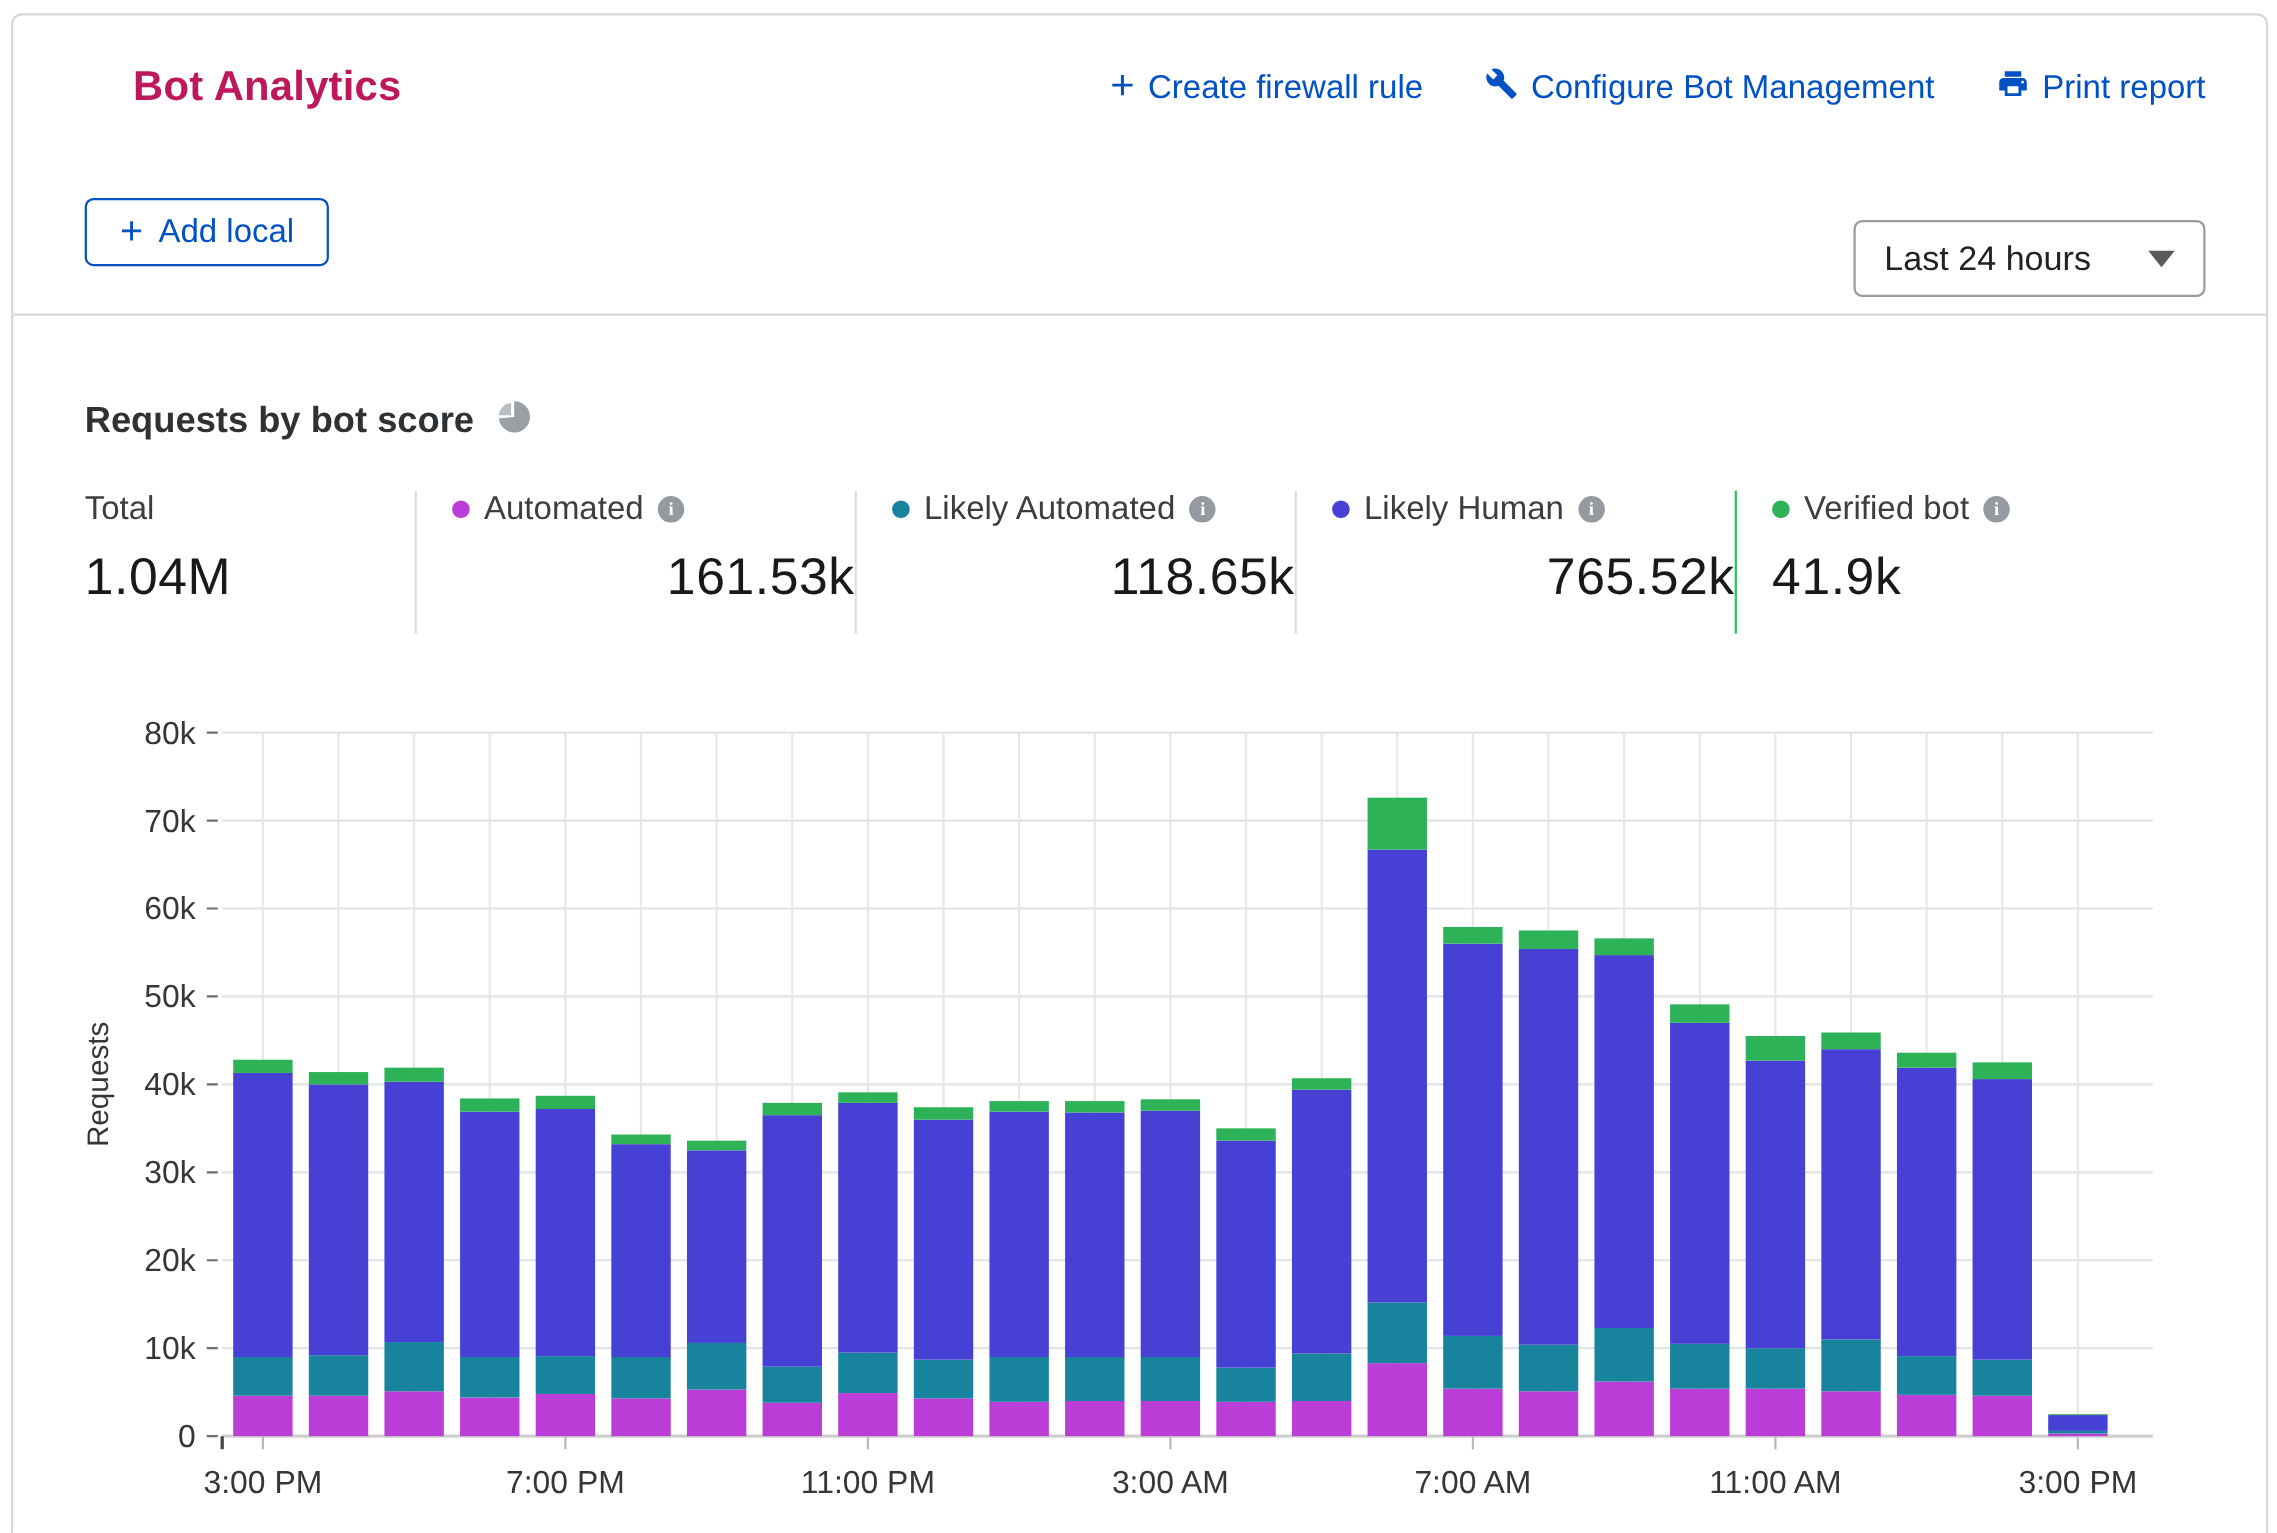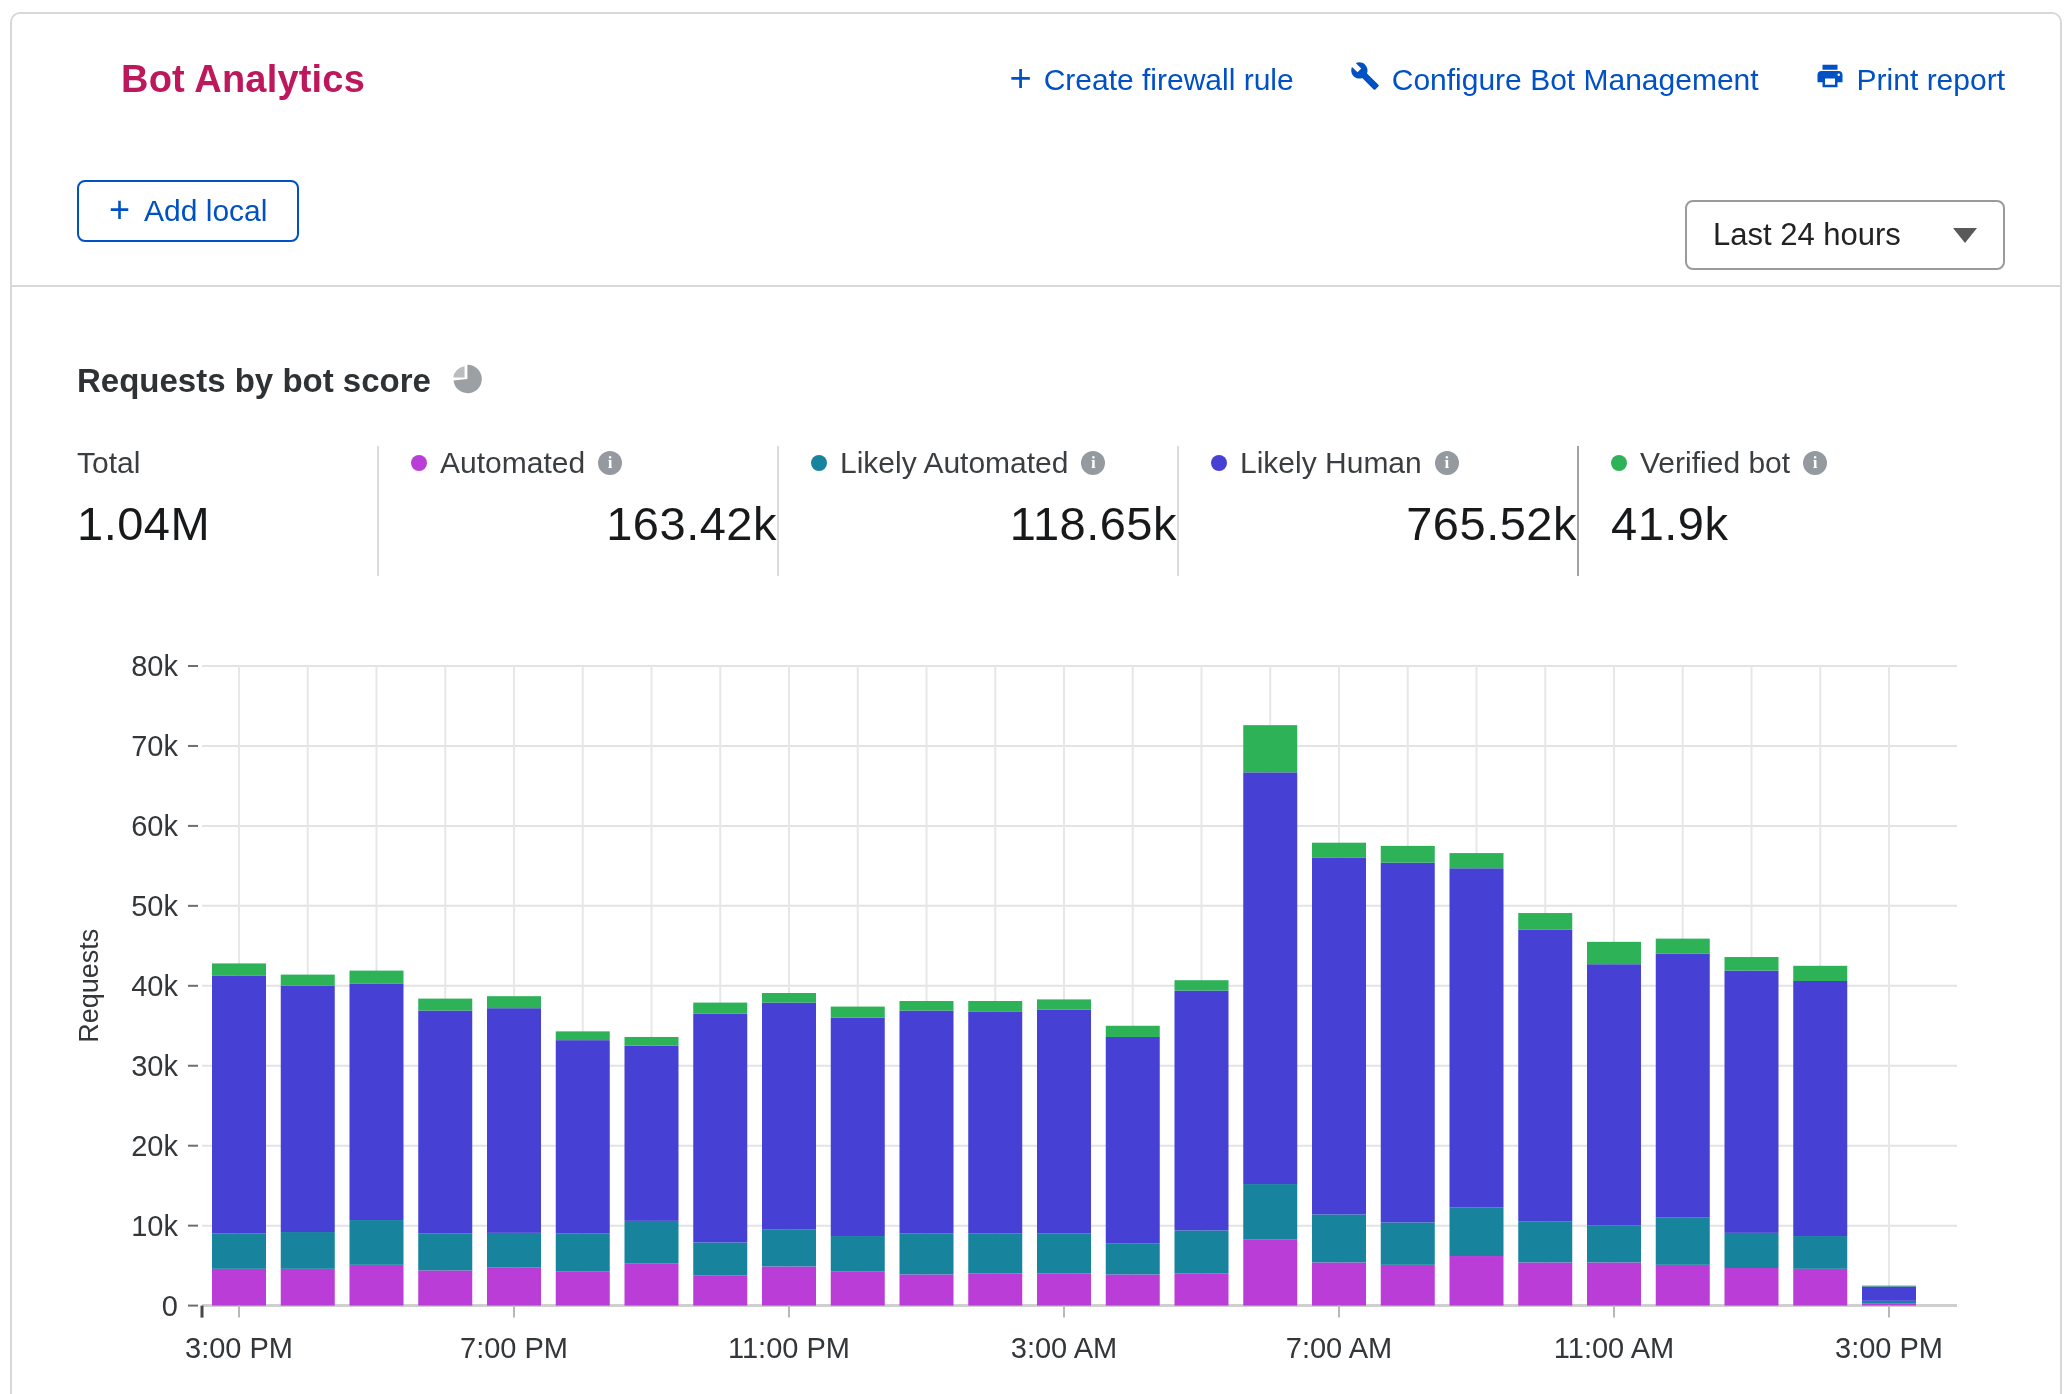--- a/index.html
+++ b/index.html
@@ -20,21 +20,21 @@
   .chevron{width:0;height:0;border-left:12px solid transparent;border-right:12px solid transparent;border-top:15px solid #595959;}
   .divider{position:absolute;left:0;right:0;top:271px;height:0;border-top:2px solid #d8d8d8;}
   
   .section-title-row{position:absolute;left:65px;top:348px;display:flex;align-items:center;gap:18px;}
   .section-title{font-size:33px;font-weight:bold;color:#2f3235;}
   
   .stats-row{position:absolute;left:0;right:0;top:432px;height:130px;display:flex;}
   .stat-col{box-sizing:border-box;padding-left:32px;}
   .stat-col.first{width:365px;padding-left:65px;}
   .stat-col.mid{width:400px;border-left:2px solid #dcdcdc;text-align:right;}
-  .stat-col.last{flex:1;border-left:2px solid #a3a3a3;}
+  .stat-col.last{flex:1;border-left:2px solid #22c55e;}
   .stat-label-row{display:flex;align-items:center;gap:13px;font-size:30px;color:#3b3e41;}
   .dot{width:16px;height:16px;border-radius:50%;flex:0 0 auto;}
   .info-icon{width:24px;height:24px;border-radius:50%;background:#949a9f;color:#fff;display:inline-flex;align-items:center;justify-content:center;
     font-size:17px;font-weight:bold;font-family:"Liberation Serif",serif;flex:0 0 auto;}
   .stat-value{font-size:47px;font-weight:normal;color:#17191b;margin-top:16px;letter-spacing:.5px;}
   
   .chart-wrap{position:absolute;left:0;top:620px;width:2048px;height:800px;}
 </style>
 </head>
 <body>
@@ -95,21 +95,21 @@
         <span>Total</span>
       </div>
       <div class="stat-value">1.04M</div>
     </div>
     <div class="stat-col mid">
       <div class="stat-label-row">
         <span class="dot" style="background: rgb(187, 61, 216);"></span>
         <span>Automated</span>
         <span class="info-icon">i</span>
       </div>
-      <div class="stat-value">163.42k</div>
+      <div class="stat-value">161.53k</div>
     </div>
     <div class="stat-col mid">
       <div class="stat-label-row">
         <span class="dot" style="background: rgb(23, 131, 157);"></span>
         <span>Likely Automated</span>
         <span class="info-icon">i</span>
       </div>
       <div class="stat-value">118.65k</div>
     </div>
     <div class="stat-col mid">

